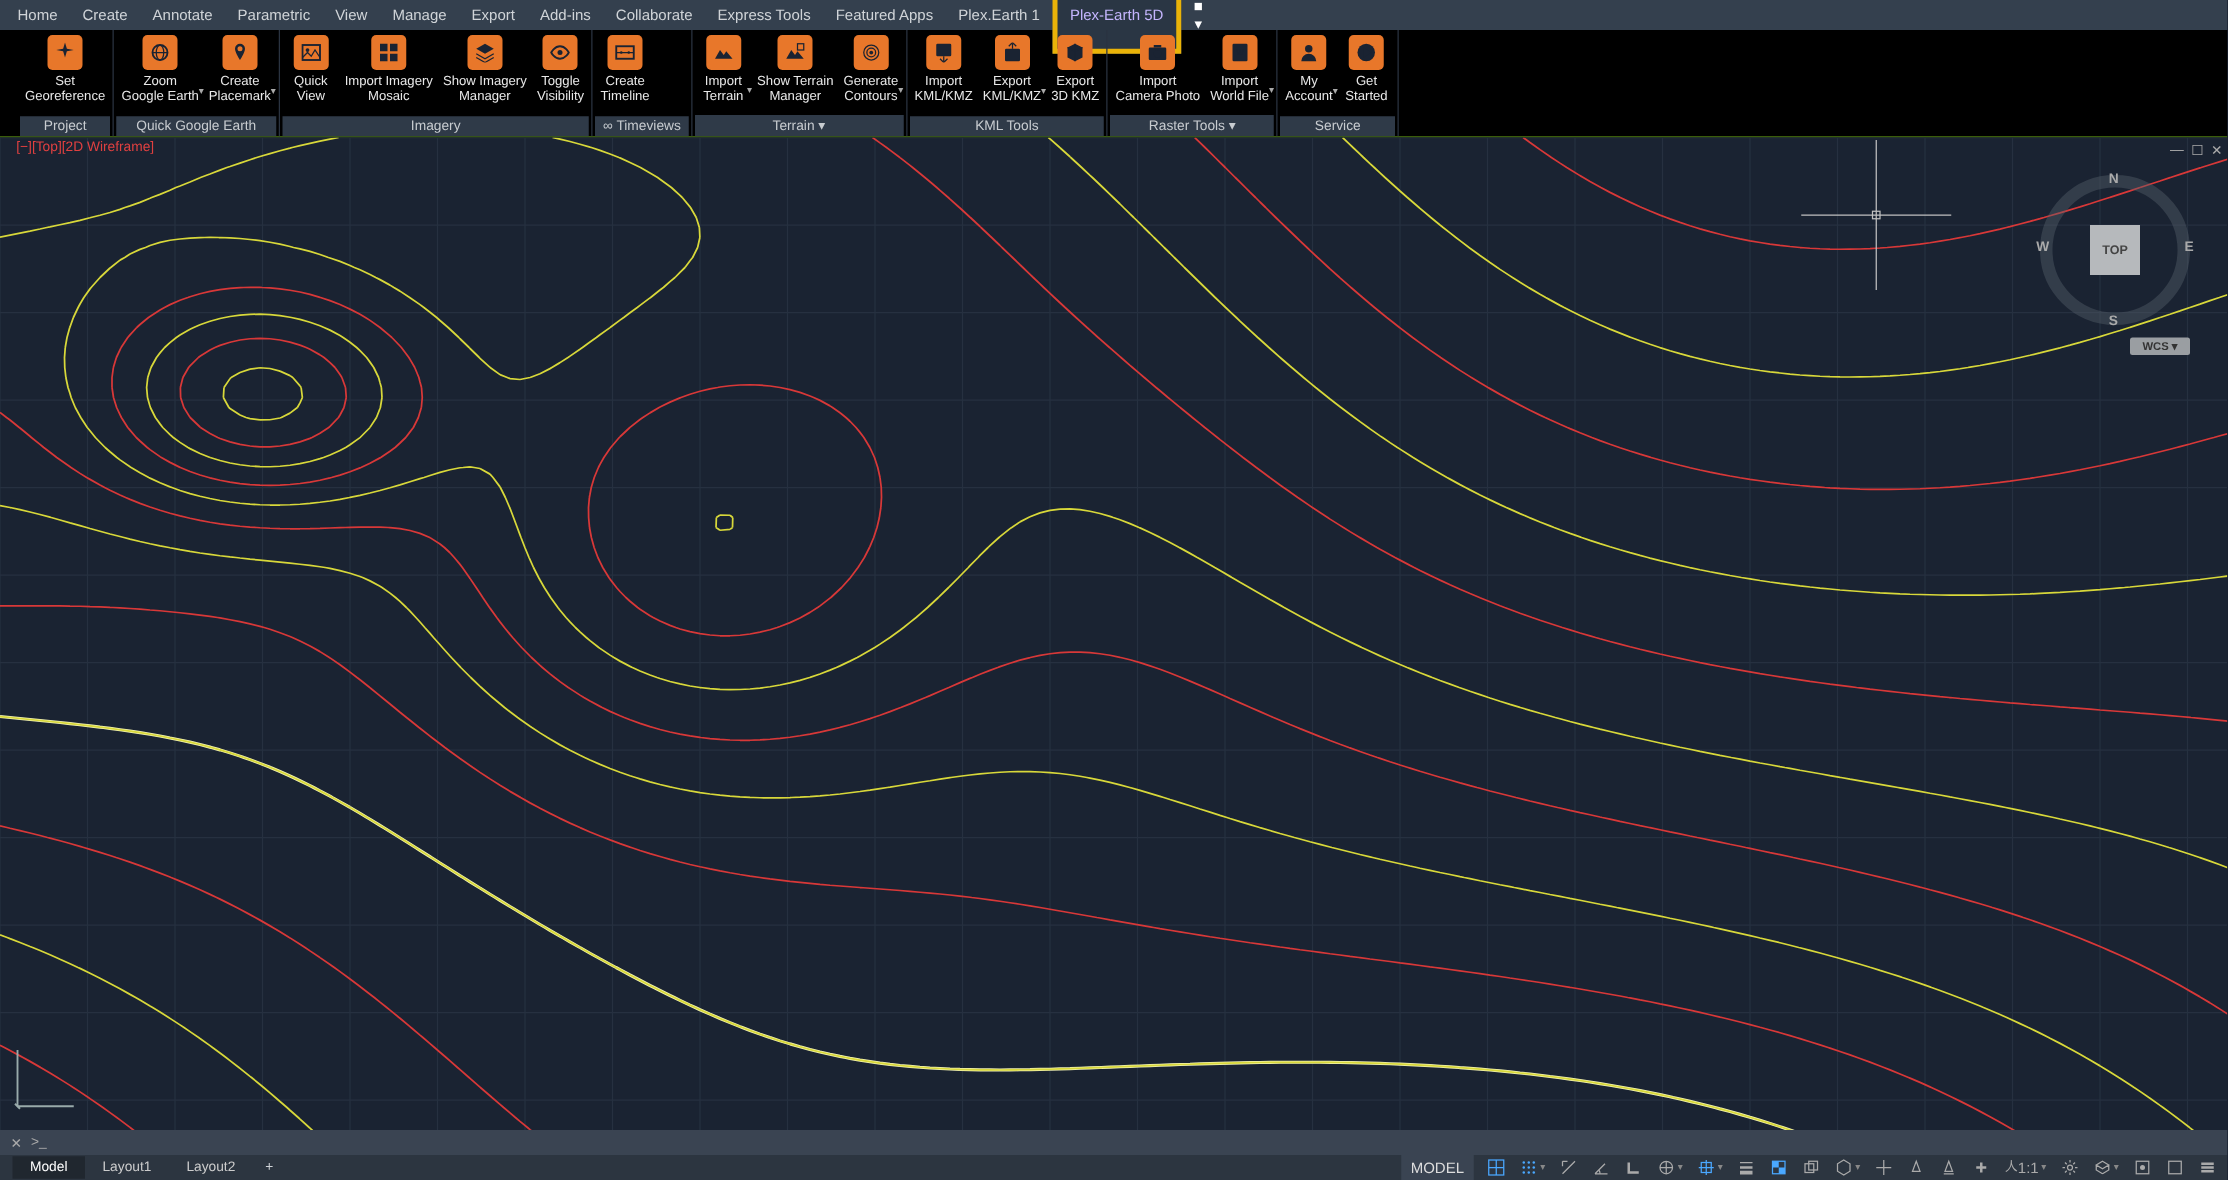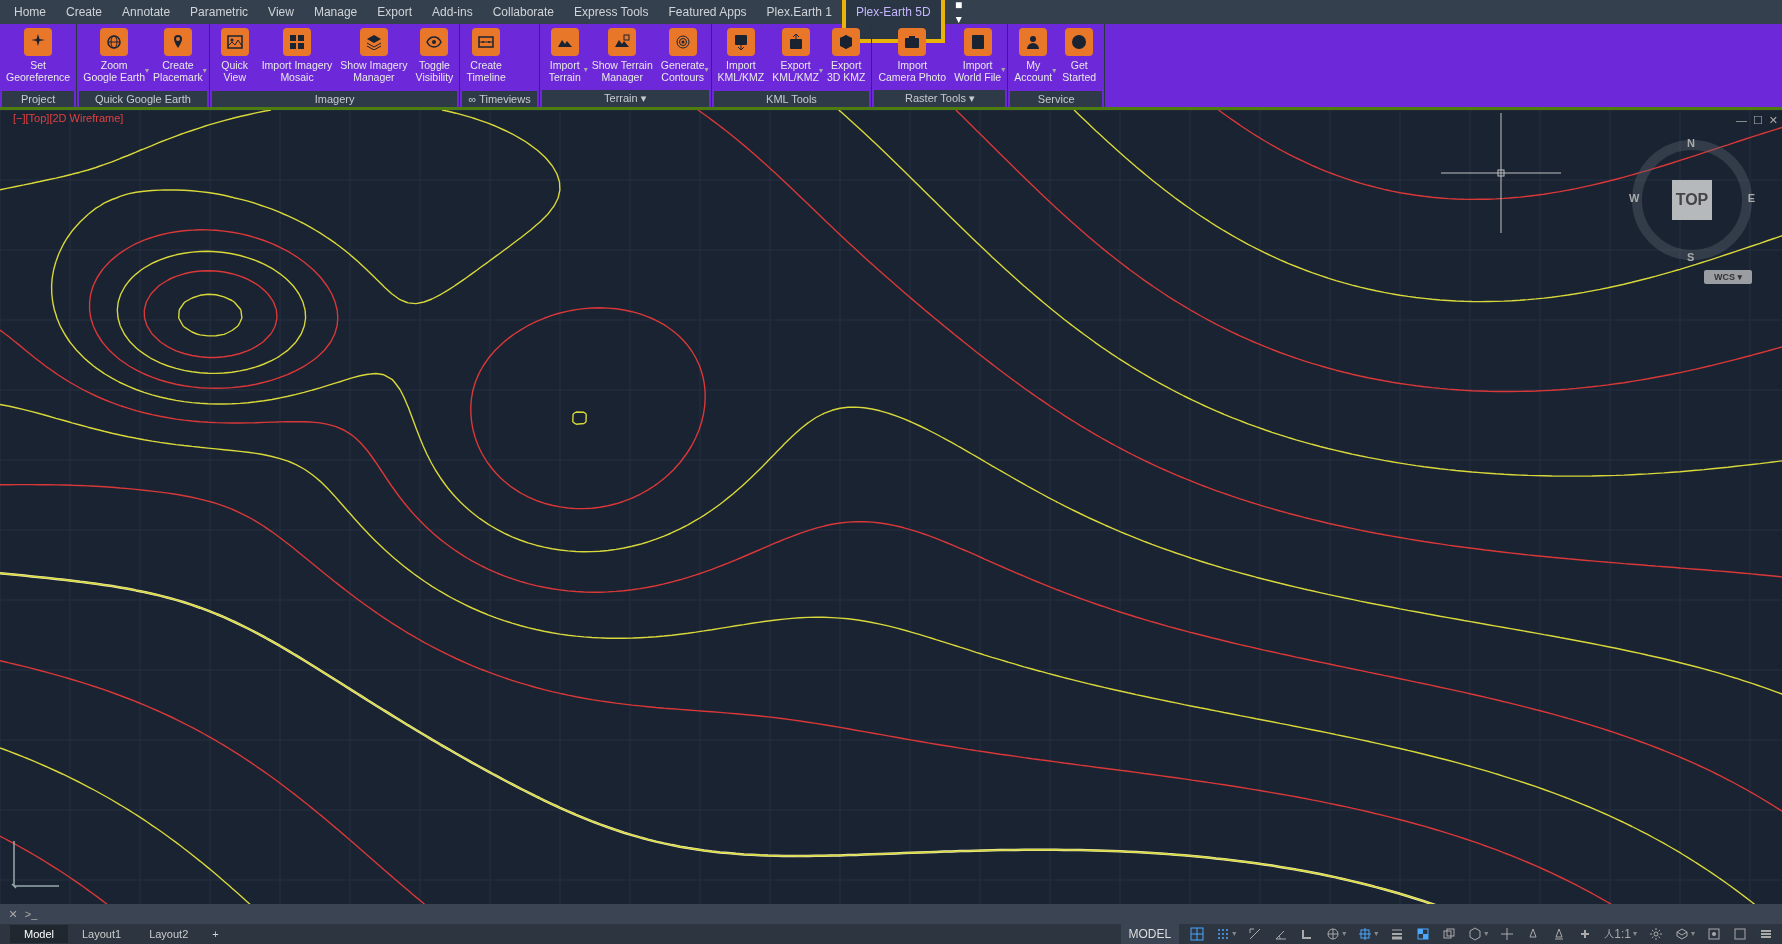--- a/index.html
+++ b/index.html
@@ -5,42 +5,42 @@
 * { margin:0; padding:0; box-sizing:border-box; font-family:"Segoe UI",Arial,sans-serif; }
 html,body { width:1782px; height:944px; background:#1a2332; color:#d0d4d8; overflow:hidden; user-select:none; }
 
 
 .menubar { display:flex; align-items:center; height:24px; background:#34404e; font-size:12px; padding:0 4px; }
 .menubar .mi { padding:20px 10px; cursor:pointer; }
 .menubar .mi.active { background:#2a3644; color:#c4b5fd; border:4px solid #eab308; }
 .menubar .star { width:28px; text-align:center; color:#fff; }
 
 
-.ribbon { display:flex; background:#6d28d9; height:86px; border-bottom:3px solid #4d7c0f; }
+.ribbon { display:flex; background:#000000; height:86px; border-bottom:1px solid #4d7c0f;padding-left:14px; }
 .panel { display:flex; flex-direction:column; border-right:1px solid #2a3340; padding:2px 2px 0 2px; }
 .prow { display:flex; flex:1; }
 .rbtn { display:flex; flex-direction:column; align-items:center; justify-content:flex-start; padding:2px 4px; min-width:46px; cursor:pointer; position:relative; }
 .rbtn .ic { width:28px; height:28px; border-radius:4px; display:flex; align-items:center; justify-content:center; background:#e8772a; color:#1a2332; margin-bottom:3px; }
 .rbtn .ic svg { width:16px; height:16px; }
 .rbtn .lbl { font-size:10.5px; line-height:12px; text-align:center; color:#e8e8e8; white-space:pre; }
 .rbtn .dd { position:absolute; right:0; bottom:16px; font-size:8px; color:#aaa; }
 .pname { font-size:11px; text-align:center; color:#c8ccd0; padding:2px 6px; background:#2f3a48; }
 
 
 .viewport { position:relative; width:100%; height:calc(100% - 24px - 86px - 20px - 20px); background:#1a2332; overflow:hidden; }
 .vplabel { position:absolute; top:2px; left:13px; font-size:11px; color:#e04040; z-index:5; }
 .vpwin { position:absolute; top:4px; right:4px; z-index:5; font-size:11px; color:#aaa; display:flex; gap:6px; }
 .grid line { stroke:#263040; stroke-width:1; }
 .contours path { fill:none; stroke-width:1.4; }
 .contours path.y { stroke:#d8d83a; }
 .contours path.r { stroke:#d83838; }
 .contours path.hl { stroke:#f3f3b3; stroke-width:2.5; filter:blur(0.5px); }
 .viewcube { position:absolute; top:30px; right:30px; width:120px; height:120px; z-index:6; }
 .viewcube .ring { position:absolute; inset:0; border:10px solid rgba(90,100,110,0.4); border-radius:50%; }
-.viewcube .face { position:absolute; top:40px; left:40px; width:40px; height:40px; background:#b6b9bc; color:#444; font-size:16px; display:flex; align-items:center; justify-content:center; font-weight:bold; }
+.viewcube .face { position:absolute; top:40px; left:40px; width:40px; height:40px; background:#b6b9bc; color:#444; font-size:10px; display:flex; align-items:center; justify-content:center; font-weight:bold; }
 .viewcube .dir { position:absolute; font-size:11px; color:#aaa; font-weight:bold; }
 .viewcube .n { top:-3px; left:55px; } .viewcube .s { bottom:-3px; left:55px; }
 .viewcube .e { right:-3px; top:52px; } .viewcube .w { left:-3px; top:52px; }
 .wcs { position:absolute; top:160px; right:30px; z-index:6; background:#9a9ea2; color:#333; font-size:9px; padding:2px 10px; border-radius:2px;font-weight:bold; }
 .cursor { position:absolute; top:50px; right:280px; z-index:6; }
 .cursor svg { overflow:visible; }
 .cursor line { stroke:#c0c0c0; stroke-width:1; }
 .ucsicon { position:absolute; bottom:4px; left:4px; z-index:6; }
 .ucsicon line { stroke:#9aa; stroke-width:1.5; }
 

